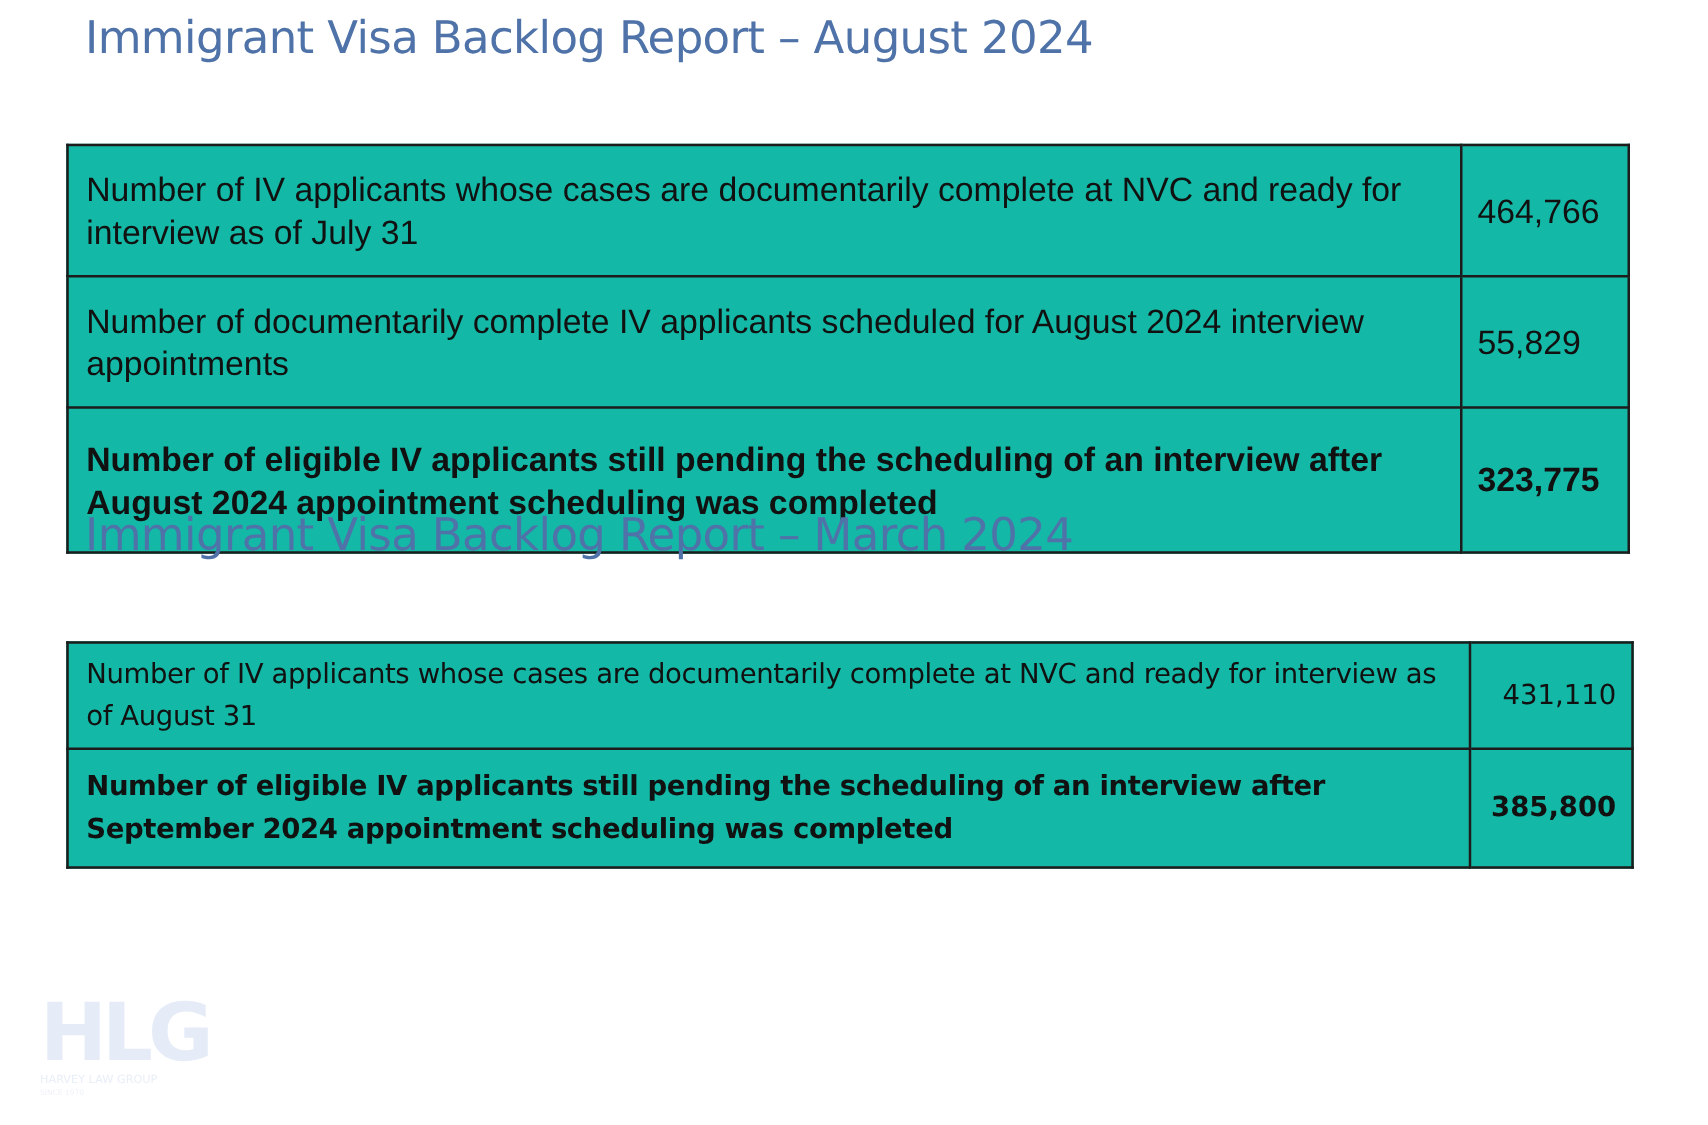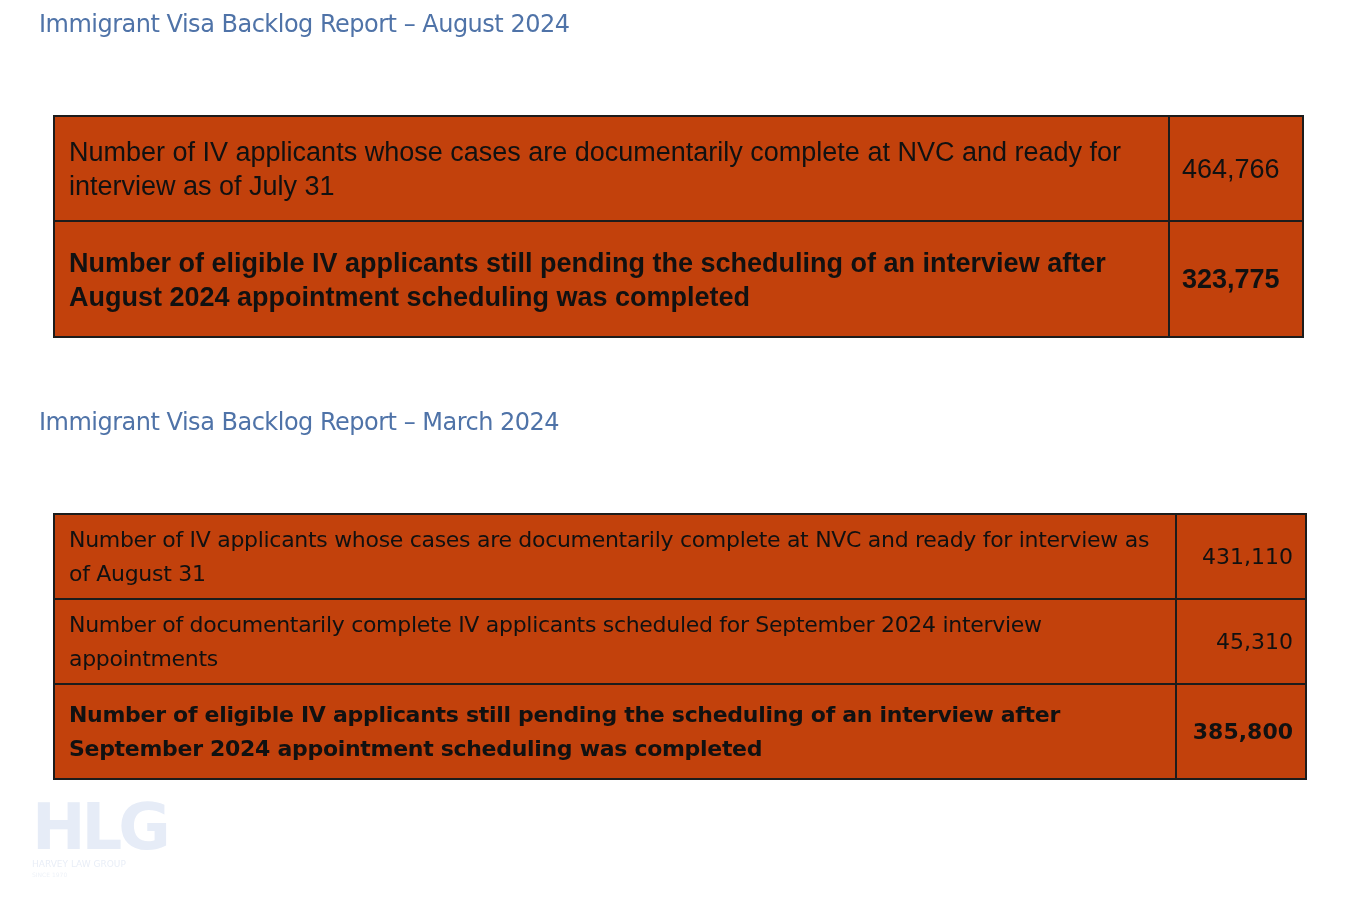--- a/index.html
+++ b/index.html
@@ -1,20 +1,20 @@
 <!DOCTYPE html>
 <html><head>
 <meta charset="utf-8">
 <style>
   html, body { margin:0; padding:0; background:#ffffff; }
   body { width:1366px; height:900px; position:relative; overflow:hidden; font-family:"Liberation Sans", sans-serif; }
-  .title { position:absolute; left:39px; font-family:"DejaVu Sans", sans-serif; font-weight:normal; color:#4f73a8; font-size:24px; letter-spacing:-0.5px; margin:0; white-space:nowrap; }
+  .title { position:absolute; left:68px; font-family:"DejaVu Sans", sans-serif; font-weight:normal; color:#4f73a8; font-size:36px; letter-spacing:-0.5px; margin:0; white-space:nowrap; }
   #t1 { top:10px; }
   #t2 { top:408px; }
-  table.bt { position:absolute; border-collapse:collapse; background:#c2410c; }
+  table.bt { position:absolute; border-collapse:collapse; background:#14b8a6; }
   table.bt td { border:2px solid #1c1c1c; color:#111; vertical-align:middle; }
   #tbl1 { left:53px; top:115px; width:1251px; }
   #tbl1 td { font-family:"Liberation Sans", sans-serif; font-size:27px; line-height:34px; }
   #tbl1 td.lbl { padding:8px 14px 7px 14px; width:1085px; }
   #tbl1 td.val { padding:18px 12px; }
   #tbl1 tr.r0 td { height:67px; }
   #tbl1 tr.r1 td { height:67px; }
   #tbl1 tr.r2 td { height:78px; }
   #tbl2 { left:53px; top:513px; width:1254px; }
   #tbl2 td { font-family:"DejaVu Sans", sans-serif; font-size:22px; line-height:34px; }
@@ -33,39 +33,39 @@
 <body>
 
 <h1 id="t1" class="title">Immigrant Visa Backlog Report – August 2024</h1>
 
 <table id="tbl1" class="bt">
   <tbody>
       <tr class="r0">
     <td class="lbl">Number of IV applicants whose cases are documentarily complete at NVC and ready for interview as of July 31</td>
     <td class="val">464,766</td>
   </tr>
+  <tr class="r1">
+    <td class="lbl">Number of documentarily complete IV applicants scheduled for August 2024 interview appointments</td>
+    <td class="val">55,829</td>
+  </tr>
   <tr class="r2">
     <td class="lbl bold">Number of eligible IV applicants still pending the scheduling of an interview after August 2024 appointment scheduling was completed</td>
     <td class="val bold">323,775</td>
   </tr>
 </tbody>
   </table>
 
 <h1 id="t2" class="title">Immigrant Visa Backlog Report – March 2024</h1>
 
 <table id="tbl2" class="bt">
   <tbody>
       <tr class="r0">
     <td class="lbl">Number of IV applicants whose cases are documentarily complete at NVC and ready for interview as of August 31</td>
     <td class="val">431,110</td>
   </tr>
-  <tr class="r1">
-    <td class="lbl">Number of documentarily complete IV applicants scheduled for September 2024 interview appointments</td>
-    <td class="val">45,310</td>
-  </tr>
   <tr class="r2">
     <td class="lbl bold">Number of eligible IV applicants still pending the scheduling of an interview after September 2024 appointment scheduling was completed</td>
     <td class="val bold">385,800</td>
   </tr>
 </tbody>
   </table>
 
 <div class="logo">
   <div class="mark">HLG</div>
   <div class="name">HARVEY LAW GROUP</div>

